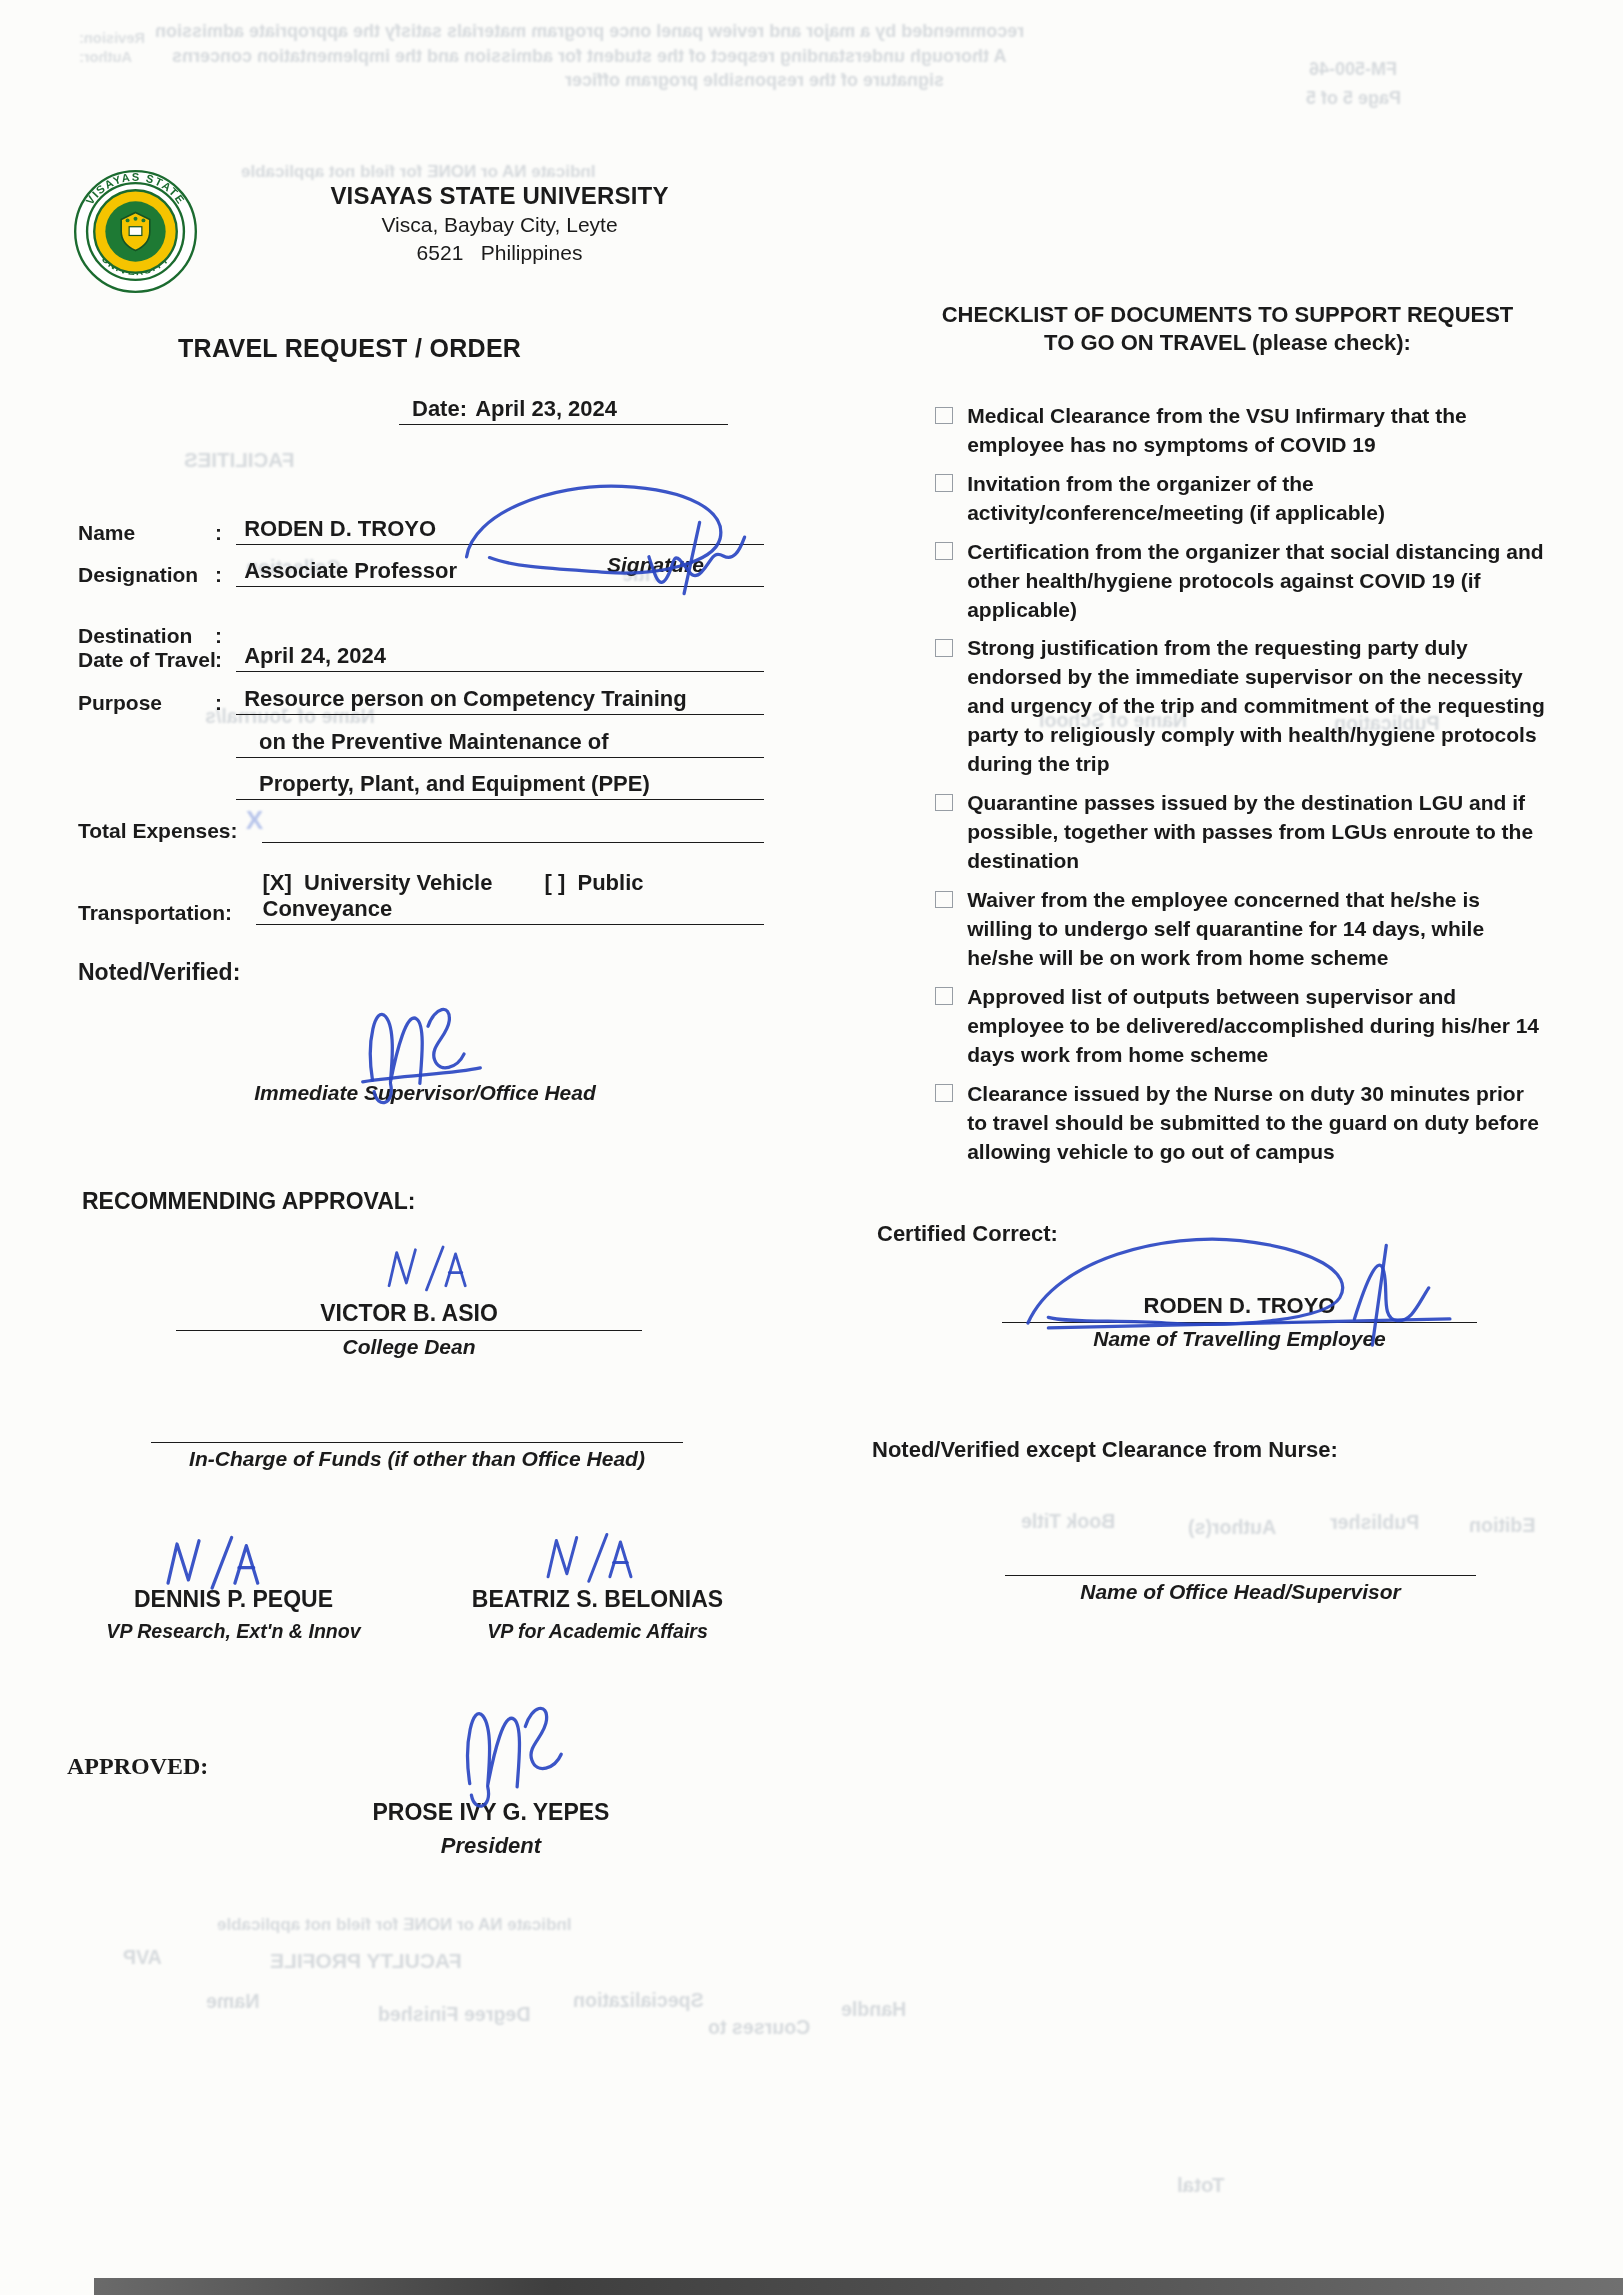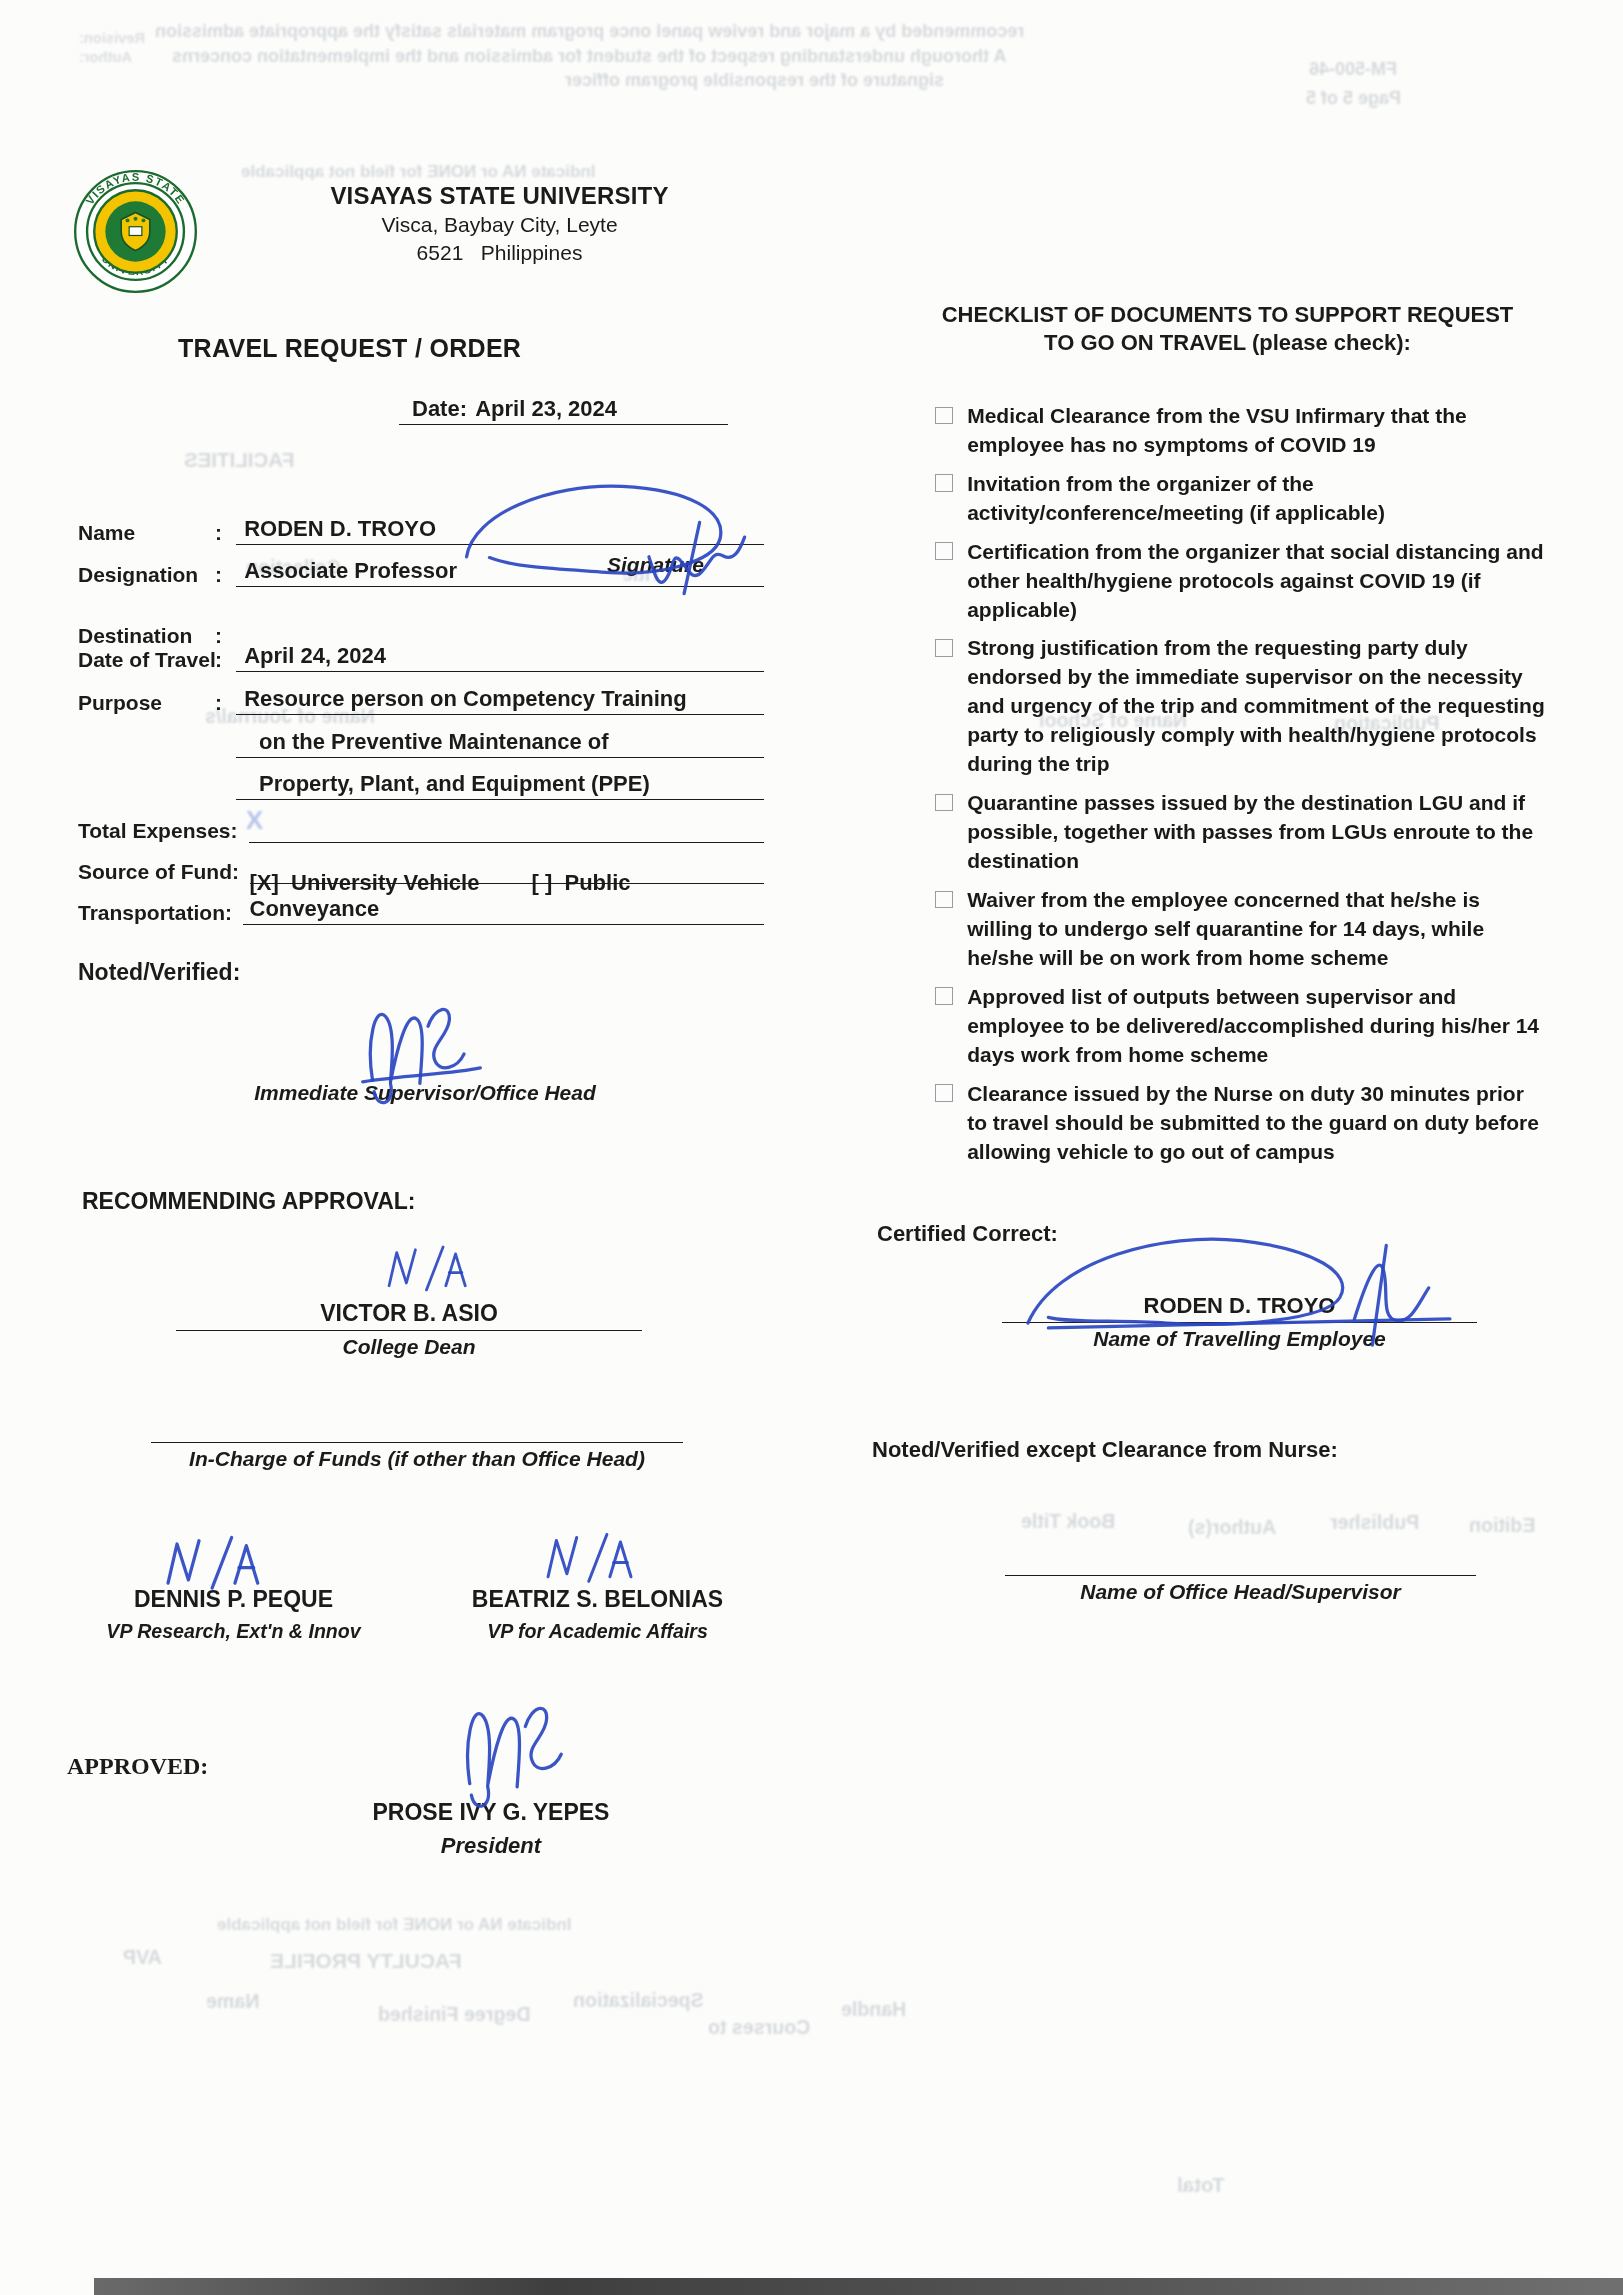--- a/index.html
+++ b/index.html
@@ -19,21 +19,21 @@
             border-bottom:1.6px solid #1c1c1c;font-size:22px;font-weight:700;padding:0 0 2.5px 13px;box-sizing:border-box;}
   .date-row span{margin-right:8.2px;}
 
   
   .frow{position:absolute;left:78px;width:686px;height:39px;display:flex;align-items:flex-end;font-size:21px;}
   .flabel{width:137px;font-weight:700;white-space:nowrap;}
   .fcolon{width:21px;font-weight:700;text-align:left;}
   .fvalue{flex:1;border-bottom:1.6px solid #1b1b1b;padding:0 3.3px 2.5px 8.2px;font-weight:700;font-size:22px;white-space:nowrap;}
   .fvalue.indent{padding-left:23px;}
   .frow2{position:absolute;left:78px;width:686px;height:36px;display:flex;align-items:flex-end;font-size:21px;}
-  .frow2 .flabel2{font-weight:700;margin-right:11px;white-space:nowrap;}
+  .frow2 .flabel2{font-weight:700;margin-right:24px;white-space:nowrap;}
   .frow2 .fvalue2{flex:1;border-bottom:1.6px solid #1b1b1b;padding:0 3.3px 2.5px 6.5px;font-weight:700;font-size:22px;white-space:nowrap;}
   .opt2{margin-left:46px;}
 
   
   .sec-label{font-size:23px;font-weight:700;}
   .name-block{text-align:center;}
   .name-block .nm{font-size:23px;font-weight:700;padding-bottom:3.3px;border-bottom:1.6px solid #1b1b1b;}
   .name-block .nm.noline{border-bottom:none;}
   .name-block .cap{font-size:21px;font-weight:700;font-style:italic;margin-top:4.1px;}
   .line-only{border-bottom:1.6px solid #1b1b1b;height:28px;}
@@ -160,24 +160,20 @@
   </div>
   <div class="frow" style="top:761px;">
     <span class="flabel"></span>
       <span class="fcolon"></span>
     <span class="fvalue indent">Property, Plant, and Equipment (PPE)</span>
   </div>
   <div class="frow2" style="top:807px;">
     <span class="flabel2">Total Expenses:</span>
     <span class="fvalue2"></span>
   </div>
-  <div class="frow2" style="top:848px;">
-    <span class="flabel2">Source of Fund:</span>
-    <span class="fvalue2"></span>
-  </div>
   <div class="frow2" style="top:889px;">
     <span class="flabel2">Transportation:</span>
     <span class="fvalue2">
       <span class="prewrap">[X]  University Vehicle</span>
       <span class="prewrap opt2">[ ]  Public Conveyance</span>
     </span>
   </div>
 
   <div class="abs sec-label" style="left:78px;top:959px;">Noted/Verified:</div>
 

